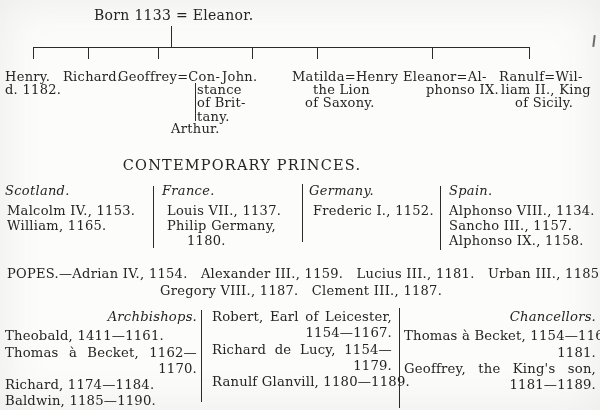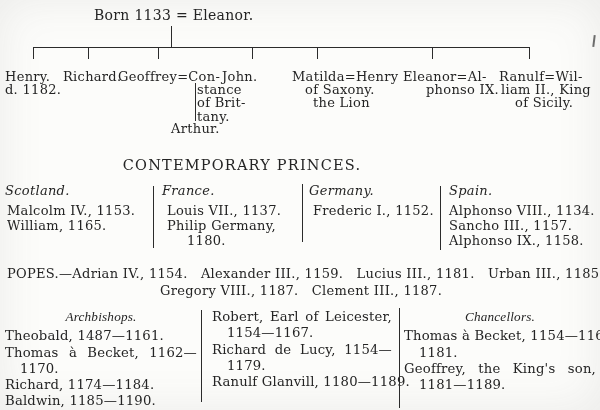--- a/index.html
+++ b/index.html
@@ -23,24 +23,24 @@
     font-size:14.5px;letter-spacing:1.2px;white-space:nowrap;}
   
   .pcol{position:absolute;top:183px;font-size:13px;line-height:15px;letter-spacing:.3px;}
   .pcol .hdr{font-style:italic;text-align:left;margin-bottom:5px;white-space:nowrap;}
   .pcol .it{white-space:nowrap;}
   
   .popes1{position:absolute;left:7px;top:266px;font-size:13px;letter-spacing:.3px;white-space:pre;}
   .popes2{position:absolute;left:160px;top:283px;font-size:13px;letter-spacing:.3px;white-space:pre;}
   
   .ocol{position:absolute;top:309px;font-size:13.2px;line-height:16.3px;letter-spacing:.2px;}
-  .ocol .hdr{font-style:italic;text-align:center;margin-bottom:3px;white-space:nowrap;font-family:Liberation Serif, serif;}
+  .ocol .hdr{font-style:italic;text-align:right;margin-bottom:3px;white-space:nowrap;}
   .ocol .row{white-space:nowrap;}
   .ocol .row.just{white-space:normal;text-align:justify;text-align-last:justify;}
-  .ind{padding-left:15px;}
+  .ind{padding-left:15px;text-align:right;}
   .ind20{padding-left:20px;}
   .artifact{position:absolute;left:593px;top:35px;width:2px;height:12px;background:#4a4a4a;
     transform:rotate(7deg);opacity:.8;}
 </style>
 </head>
 <body>
 
 <div id="page">
 
   <div>
@@ -74,22 +74,22 @@
     </div>
     <div class="ln v" style="left:195px;top:83px;height:38px"></div>
     <div class="arthur">Arthur.</div>
 
     <div class="child" style="left:222px">
       <div>John.</div>
     </div>
 
     <div class="child" style="left:292px">
       <div>Matilda=Henry</div>
+      <div style="margin-left:21px">the Lion</div>
       <div style="margin-left:13px">of Saxony.</div>
-      <div style="margin-left:21px">the Lion</div>
     </div>
 
     <div class="child" style="left:403px">
       <div>Eleanor=Al-</div>
       <div style="margin-left:23px">phonso IX.</div>
     </div>
 
     <div class="child" style="left:499px">
       <div>Ranulf=Wil-</div>
       <div style="margin-left:2px">liam II., King</div>
@@ -128,21 +128,21 @@
     <div class="it">Alphonso VIII., 1134.</div>
     <div class="it">Sancho III., 1157.</div>
     <div class="it">Alphonso IX., 1158.</div>
   </div>
 
   <div class="popes1">POPES.—Adrian IV., 1154.   Alexander III., 1159.   Lucius III., 1181.   Urban III., 1185.</div>
   <div class="popes2">Gregory VIII., 1187.   Clement III., 1187.</div>
 
   <div class="ocol" style="left:5px;width:192px">
     <div class="hdr">Archbishops.</div>
-    <div class="row">Theobald, 1487—1161.</div>
+    <div class="row">Theobald, 1411—1161.</div>
     <div class="row just">Thomas à Becket, 1162—</div>
     <div class="row ind">1170.</div>
     <div class="row">Richard, 1174—1184.</div>
     <div class="row">Baldwin, 1185—1190.</div>
   </div>
 
   <div class="ln v" style="left:201px;top:310px;height:92px"></div>
 
   <div class="ocol" style="left:212px;width:180px">
     <div class="row just">Robert, Earl of Leicester,</div>

